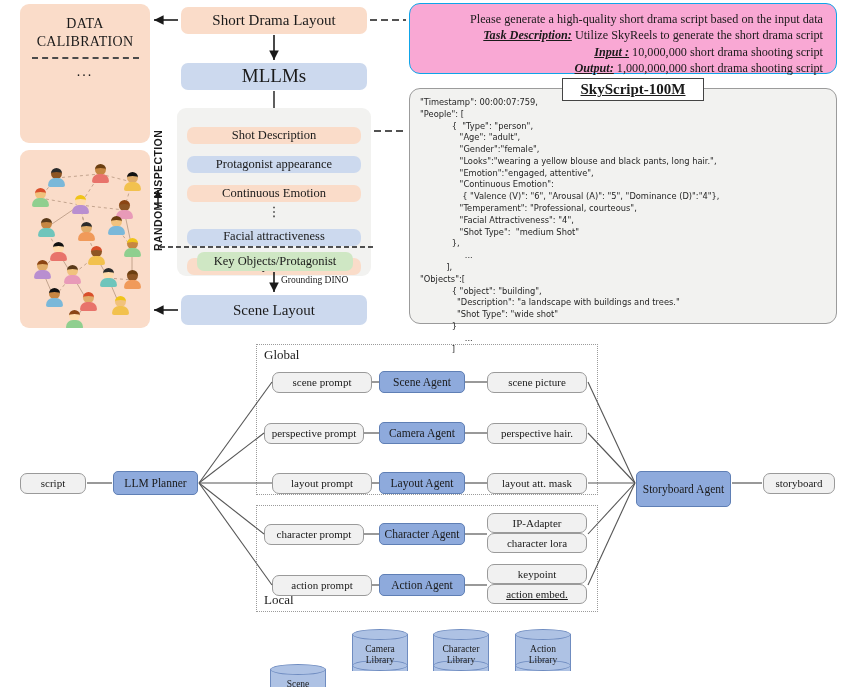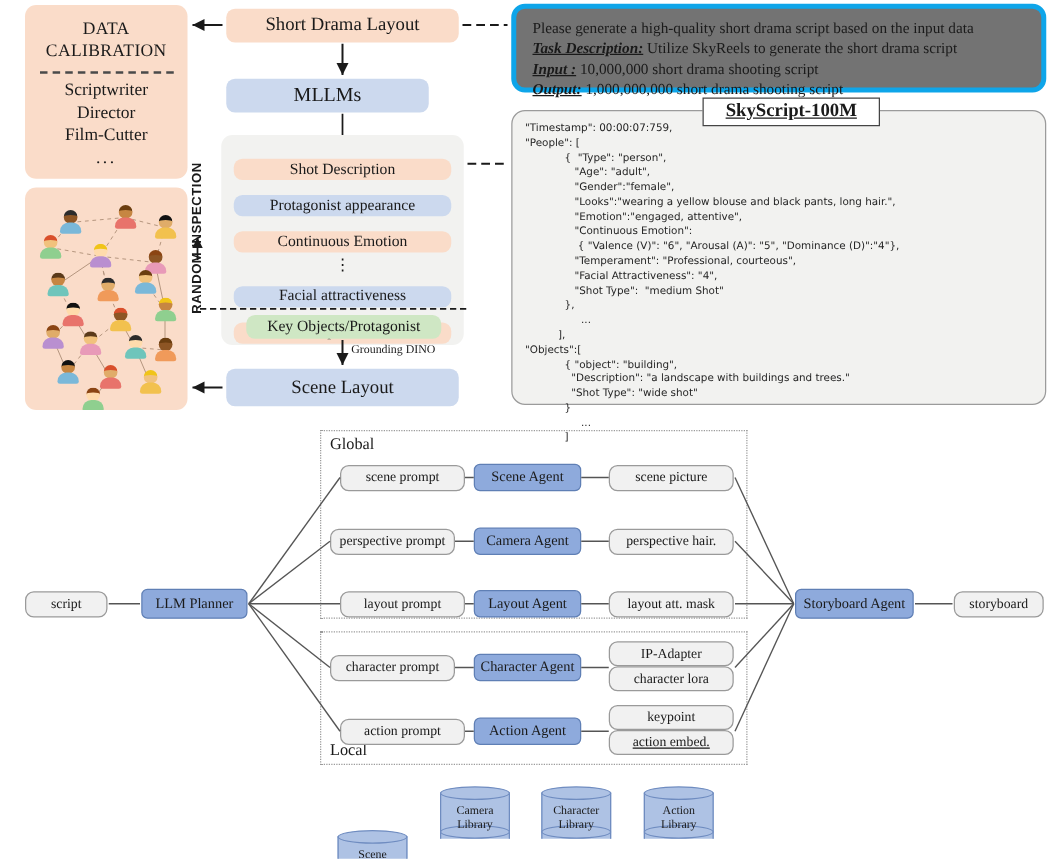--- a/index.html
+++ b/index.html
@@ -47,39 +47,39 @@
   #ri-label {
     left:149px; top:120px; width:18px; height:140px;
     writing-mode:vertical-rl; transform:rotate(180deg);
     font-size:10.5px; font-weight:bold; letter-spacing:.4px;
     display:flex; align-items:center; justify-content:center;
     font-family:"Liberation Sans", sans-serif;
   }
 
   
   #sdv { left:181px; top:7px; width:186px; height:27px; font-size:15px; }
-  #mllm { left:181px; top:63px; width:162px; height:27px; font-size:16px; }
+  #mllm { left:181px; top:63px; width:186px; height:27px; font-size:19px; }
 
   #attr-wrap {
     left:177px; top:108px; width:194px; height:168px;
     background:#f2f2f0; border-radius:9px;
   }
   .attr { width:174px; height:17px; margin:12px auto 5px; font-size:12.5px; }
   #attr-wrap .pad { height:7px; }
   .vdots { text-align:center; font-size:13px; line-height:.75; letter-spacing:0; margin:1px 0 3px; }
 
   #keyobj { left:197px; top:252px; width:156px; height:19px; font-size:12.5px; }
   #scenelayout { left:181px; top:295px; width:186px; height:30px; font-size:15px; }
   #gdino { left:281px; top:275px; font-size:9.5px; }
 
   
   #prompt-card {
     left:409px; top:3px; width:428px; height:71px;
-    background:#737373; border:4px solid #0ea5e9; border-radius:11px;
-    padding:7px 13px; font-size:12.2px; line-height:1.35;
+    background:#f9a8d4; border:1px solid #0ea5e9; border-radius:11px;
+    padding:7px 13px; font-size:12.2px; line-height:1.35;text-align:right;
   }
   .bi { font-weight:bold; font-style:italic; text-decoration:underline; }
 
   
   #sky {
     left:562px; top:78px; width:142px; height:23px;
     background:#fff; border:1.5px solid #444;
     display:flex; align-items:center; justify-content:center;
     font-size:15px; font-weight:bold; z-index:5;
   }
@@ -105,21 +105,21 @@
   }
   .sec-label { font-size:13px; }
 
   .pbox { width:100px; height:21px; font-size:11px; }
   .abox { width:86px; height:22px; font-size:11.5px; }
   .obox { width:100px; height:21px; font-size:11px; }
   .obox-s { width:100px; height:20px; font-size:11px; }
 
   #script-b { left:20px; top:473px; width:66px; height:21px; font-size:11px; }
   #planner  { left:113px; top:471px; width:85px; height:24px; font-size:11.5px; }
-  #sb-agent { left:636px; top:471px; width:95px; height:24px; font-size:11.5px; }
+  #sb-agent { left:636px; top:471px; width:95px; height:36px; font-size:11.5px; }
   #storyb   { left:763px; top:473px; width:72px; height:21px; font-size:11px; }
 
   
   .lib { width:56px; height:47px; }
   .lib-top {
     width:56px; height:11px; border-radius:50%;
     background:#aec2e4; border:1px solid #6f8cc0;
     position:absolute; top:0; left:0;
   }
   .lib-body {
@@ -140,25 +140,20 @@
 </style>
 </head>
 <body>
 
 <div class="abs" id="calib">
   <div class="t1">
     <div>DATA</div>
     <div>CALIBRATION</div>
   </div>
   <div class="sep"></div>
-  <div class="roles">
-    <div>Scriptwriter</div>
-    <div>Director</div>
-    <div>Film-Cutter</div>
-  </div>
   <div class="dots">...</div>
 </div>
 
 <div class="abs" id="people-panel">
     <svg width="130" height="178" style="position:absolute;left:0;top:0">
       <line x1="36" y1="28" x2="80" y2="24" stroke="#b5967f" stroke-width="0.8" stroke-dasharray="3,3"></line>
       <line x1="36" y1="28" x2="20" y2="48" stroke="#b5967f" stroke-width="0.8" stroke-dasharray="3,3"></line>
       <line x1="80" y1="24" x2="112" y2="32" stroke="#b5967f" stroke-width="0.8" stroke-dasharray="3,3"></line>
       <line x1="80" y1="24" x2="60" y2="55" stroke="#b5967f" stroke-width="0.8" stroke-dasharray="3,3"></line>
       <line x1="20" y1="48" x2="60" y2="55" stroke="#b5967f" stroke-width="0.8" stroke-dasharray="3,3"></line>

